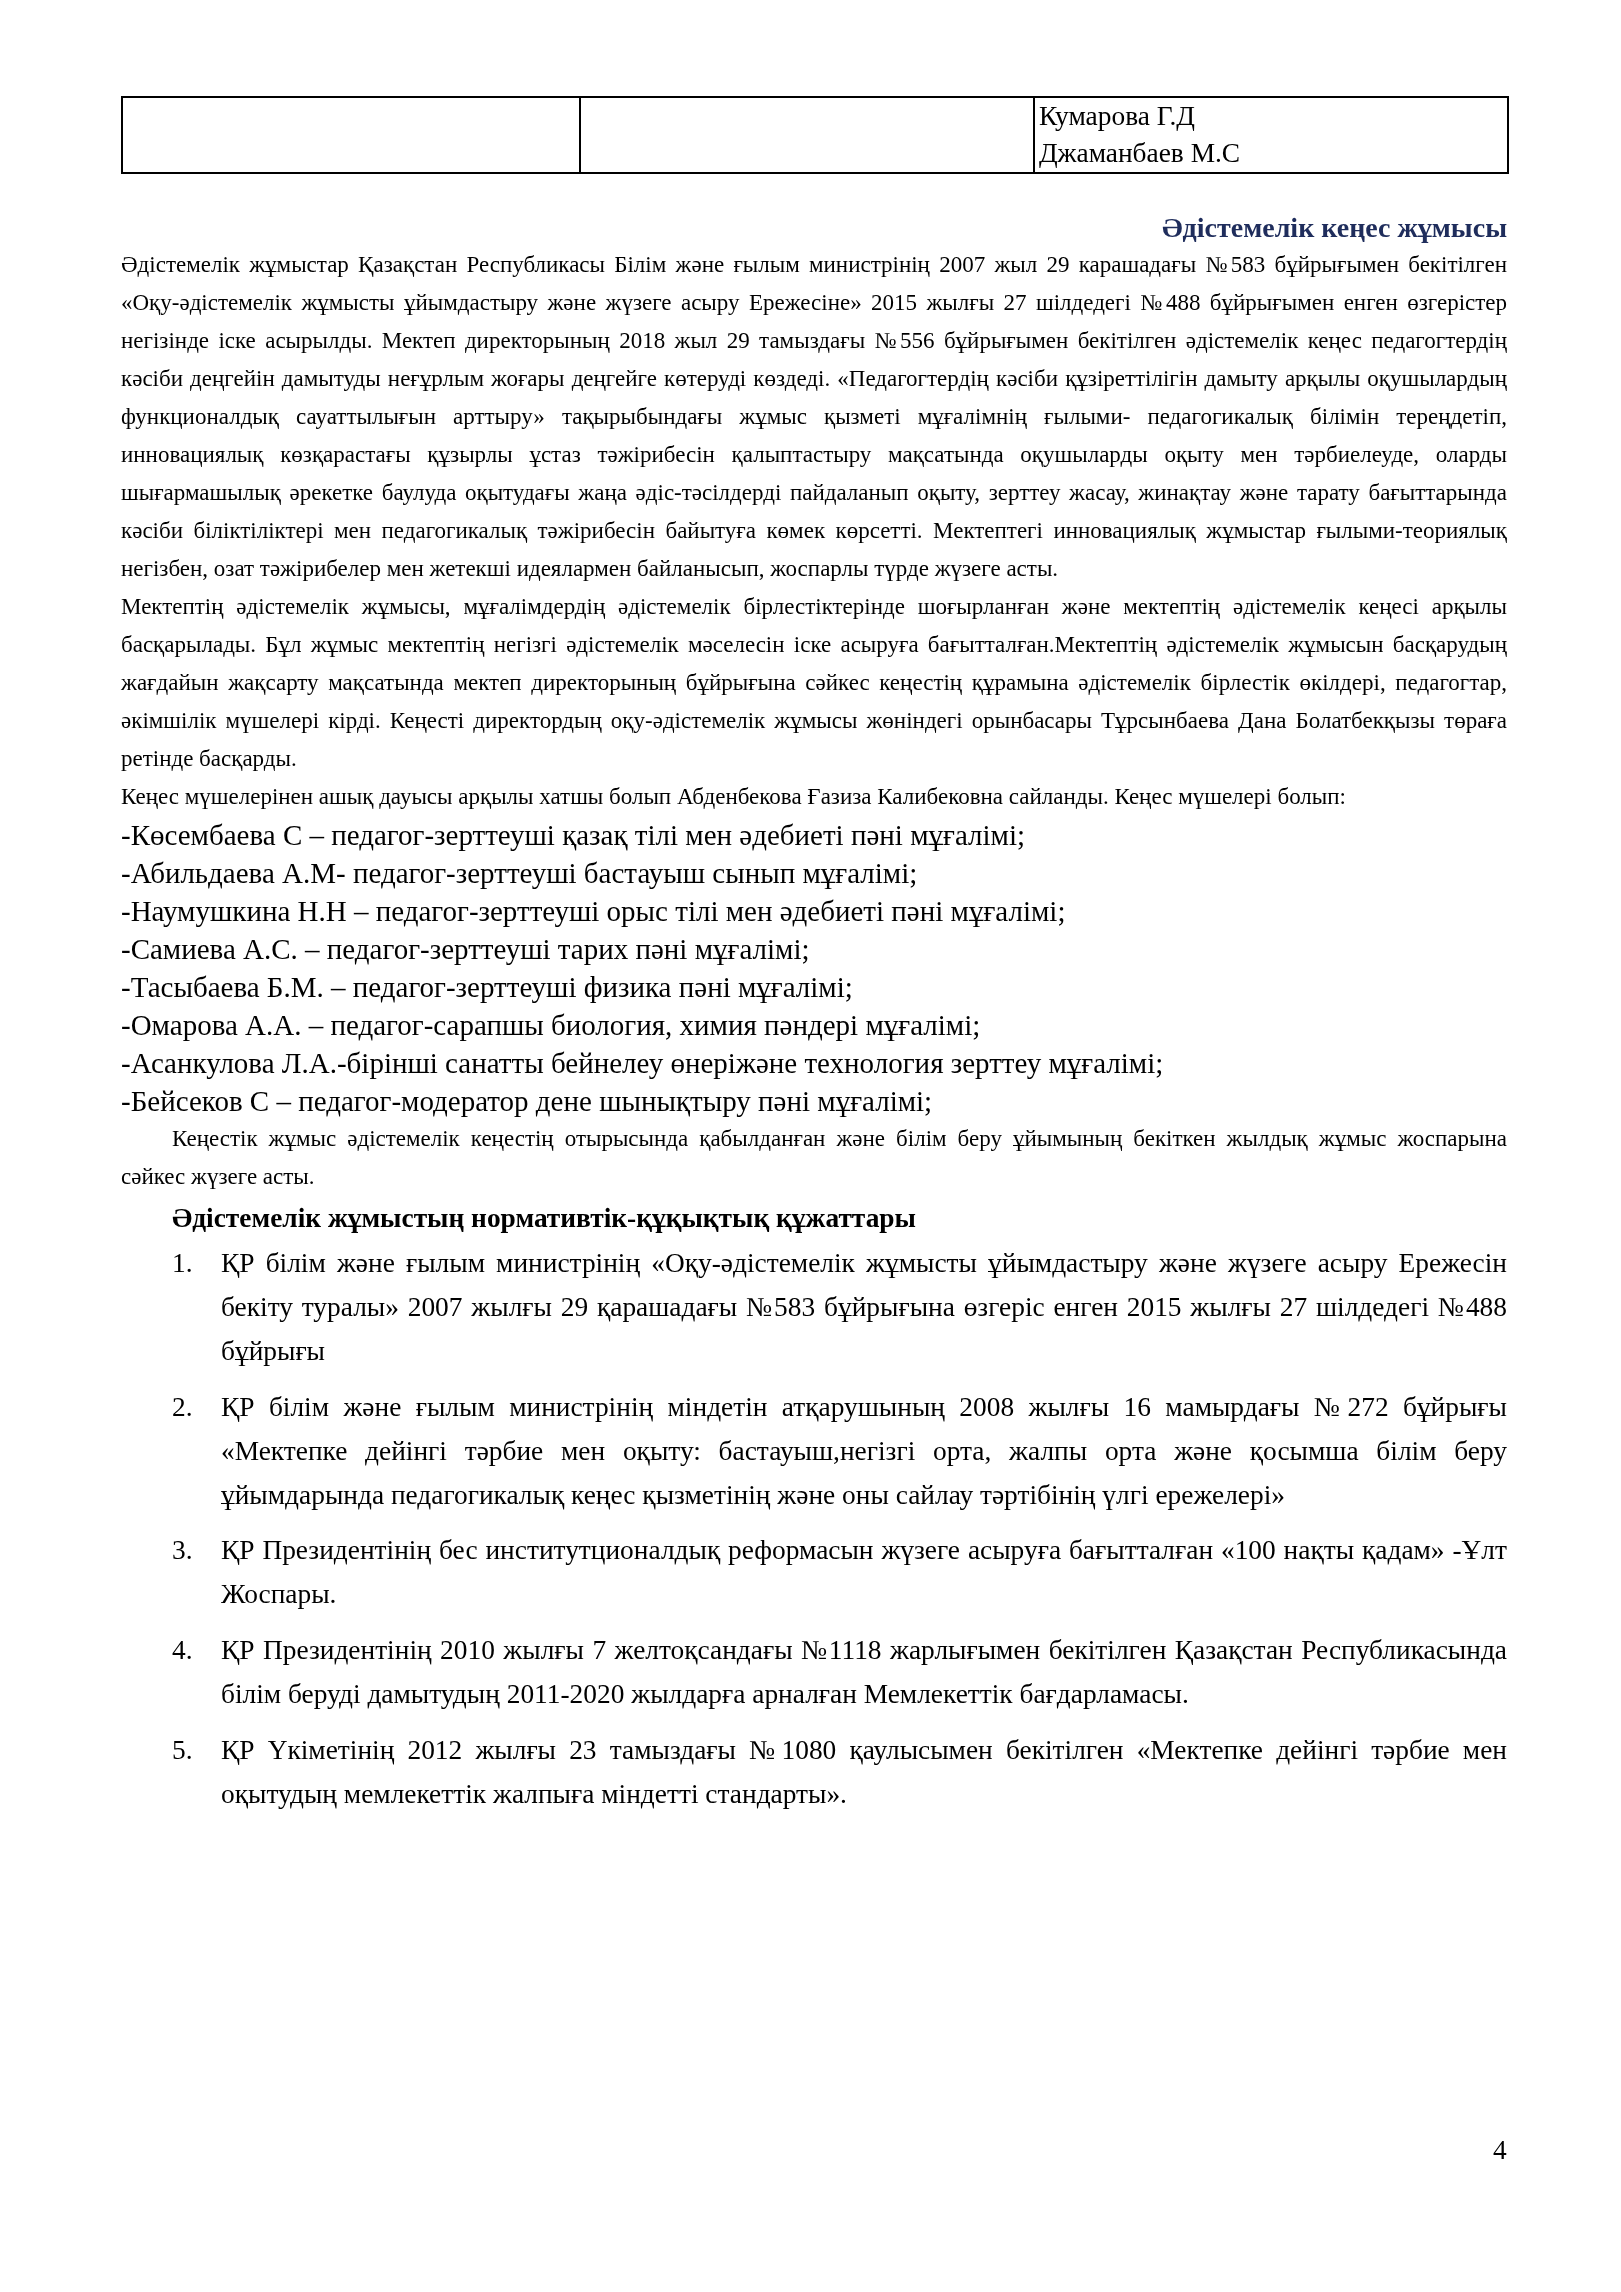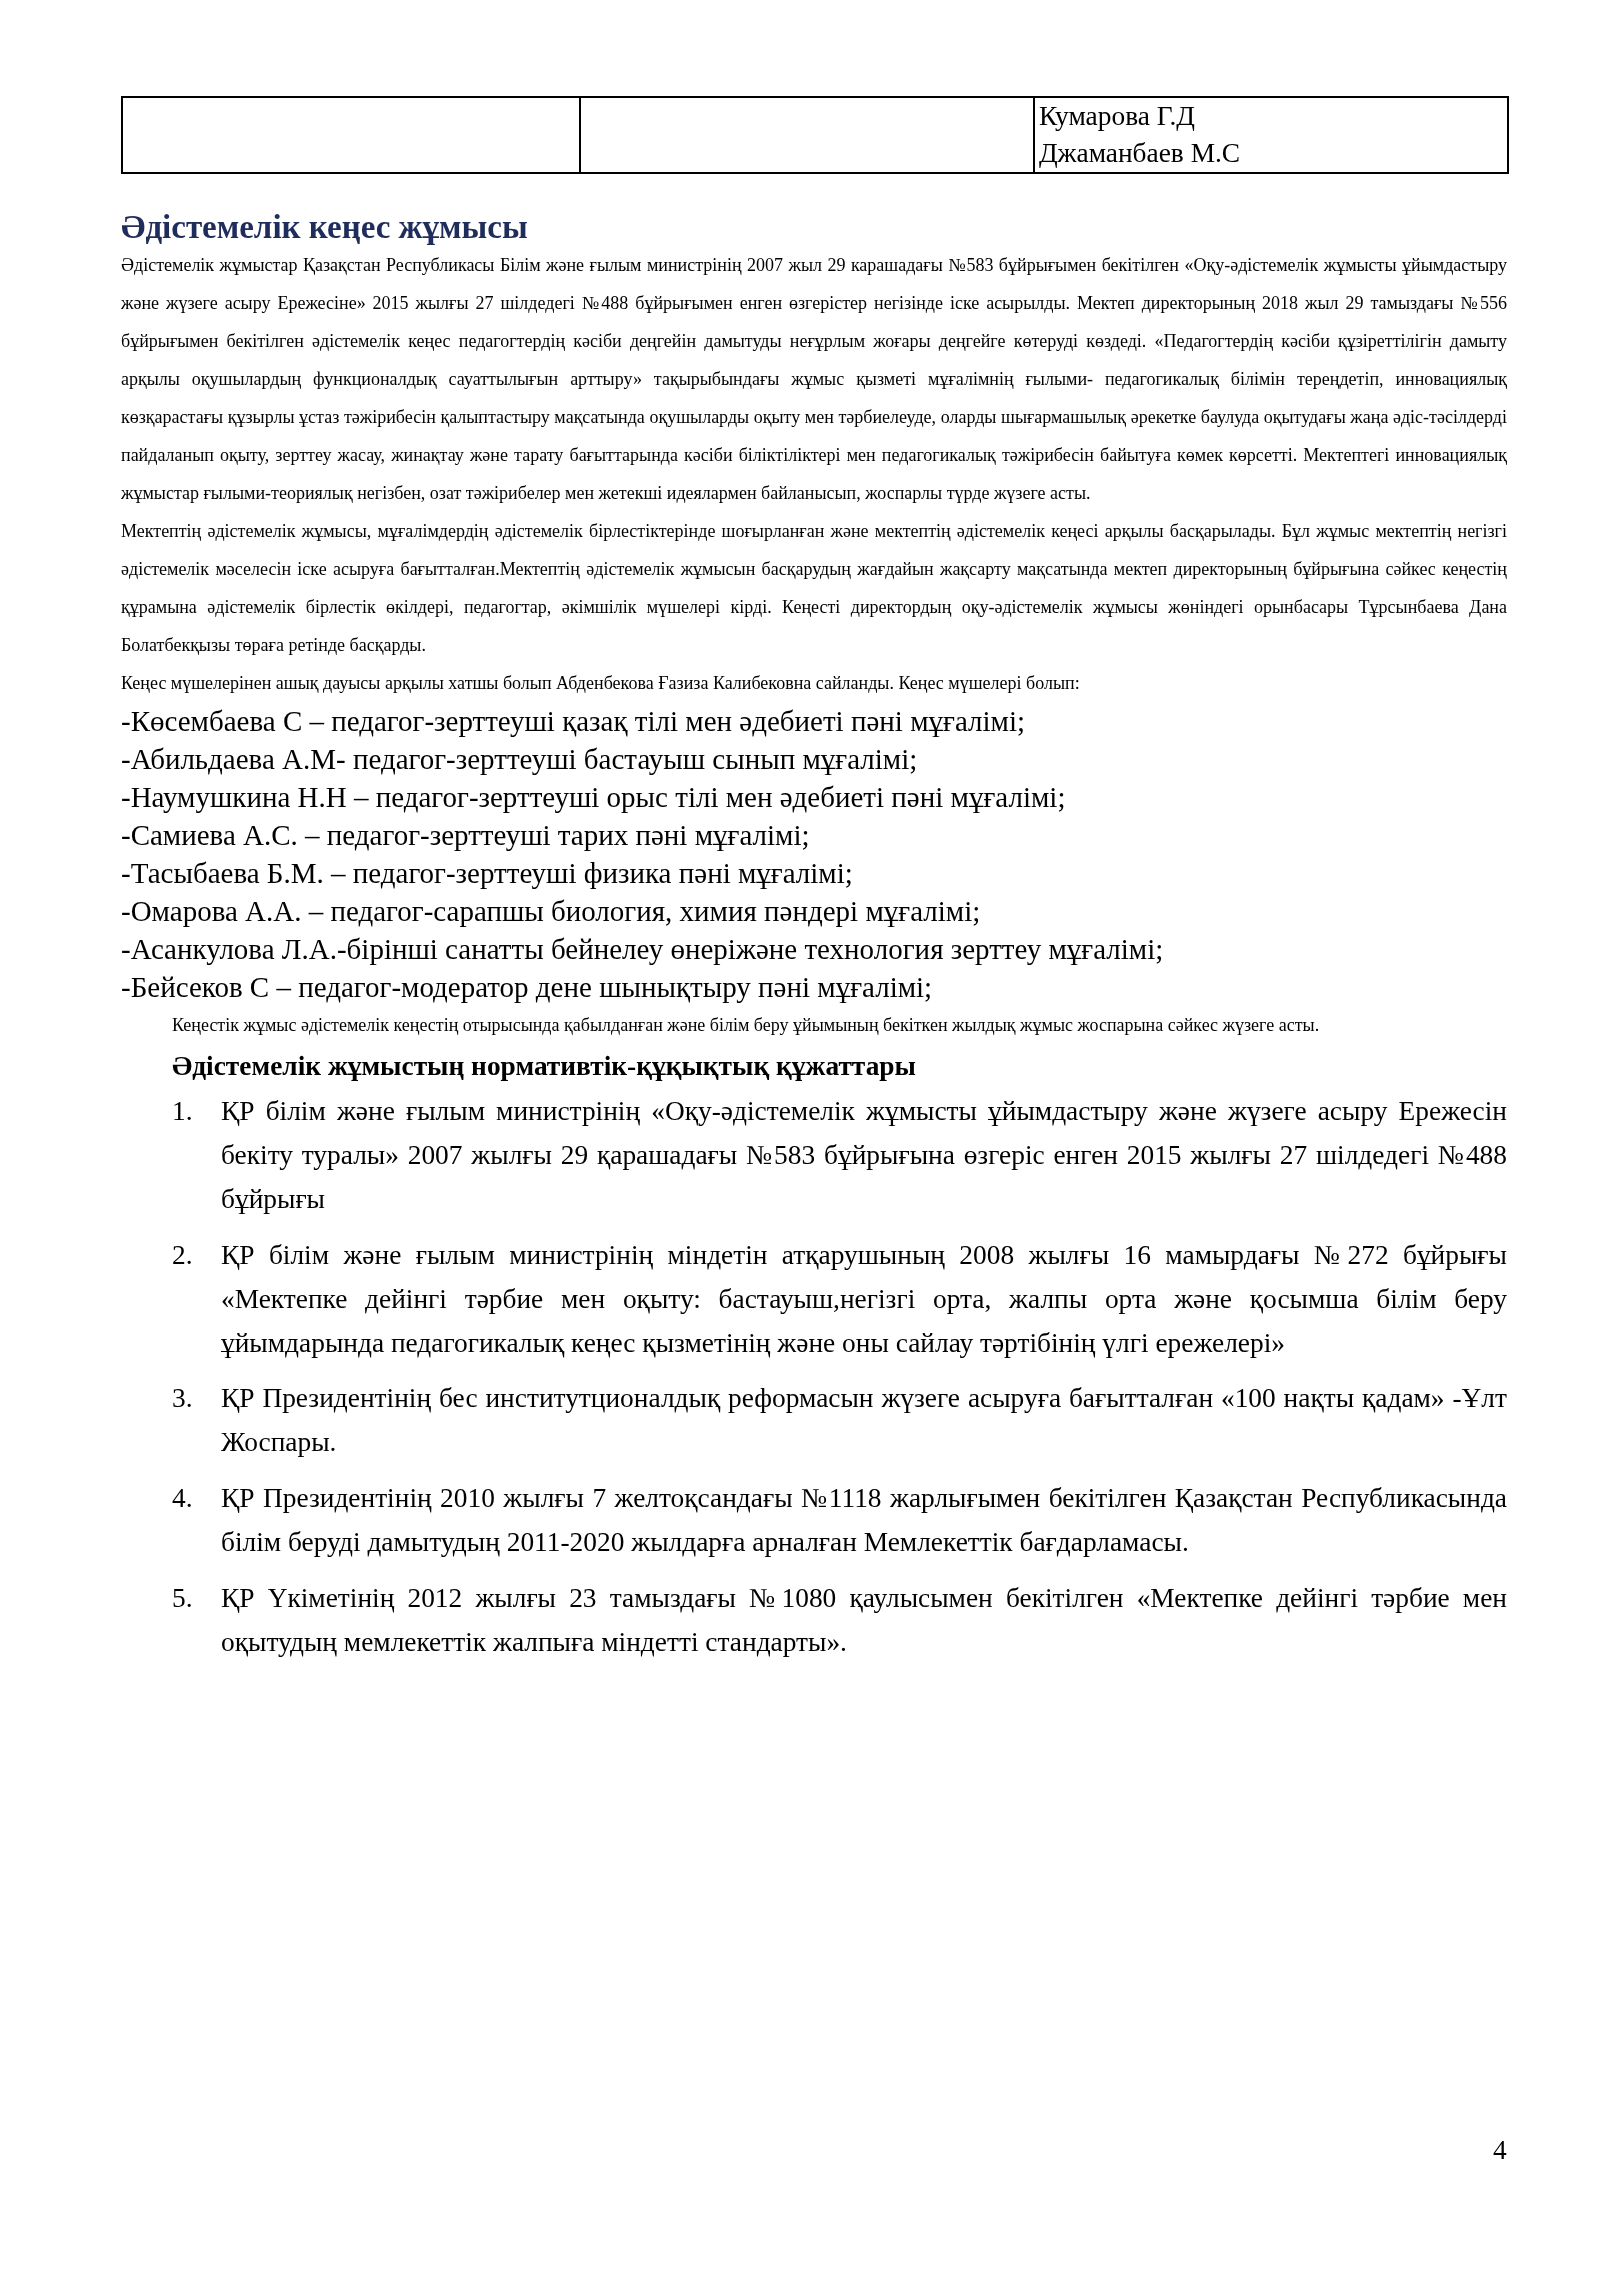--- a/index.html
+++ b/index.html
@@ -31,29 +31,29 @@
       font-size: 27.4px;
       line-height: 37px;
     }
     .top-table col.c1 { width: 458px; }
     .top-table col.c2 { width: 454px; }
     .top-table col.c3 { width: 474px; }
     .cell-line { display: block; white-space: nowrap; }
 
     .section-title {
       margin: 35px 0 0 0;
-      text-align: left;
+      text-align: right;
       font-weight: bold;
-      font-size: 33px;
+      font-size: 28px;
       line-height: 37px;
       color: #1f2d5c;
     }
     .para {
       margin: 0;
-      font-size: 18px;
+      font-size: 23px;
       line-height: 38px;
       text-align: justify;
     }
     .para.left { text-align: left; }
     .para.indent { text-indent: 51px; }
     .member-list { margin: 0; padding: 0; list-style: none; }
     .member-list li {
       font-size: 29px;
       line-height: 38px;
       margin: 0;

